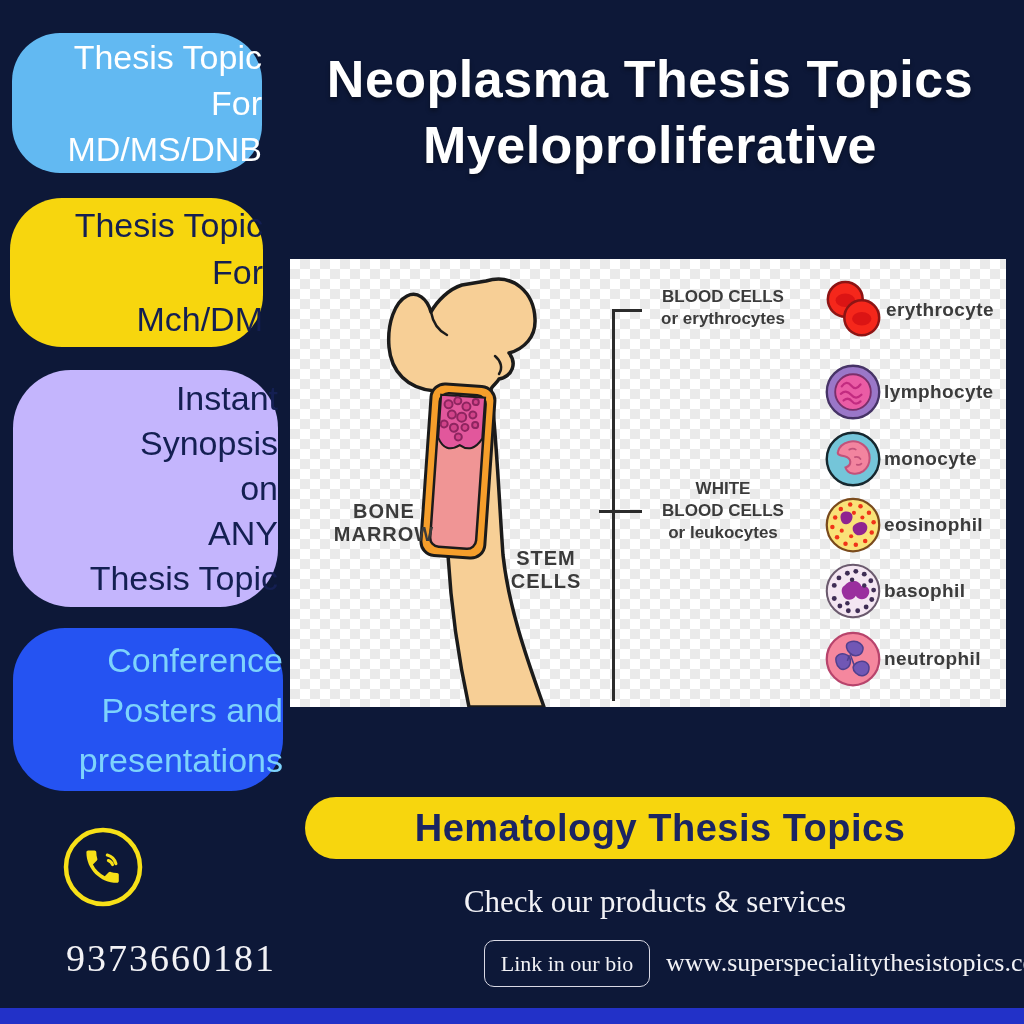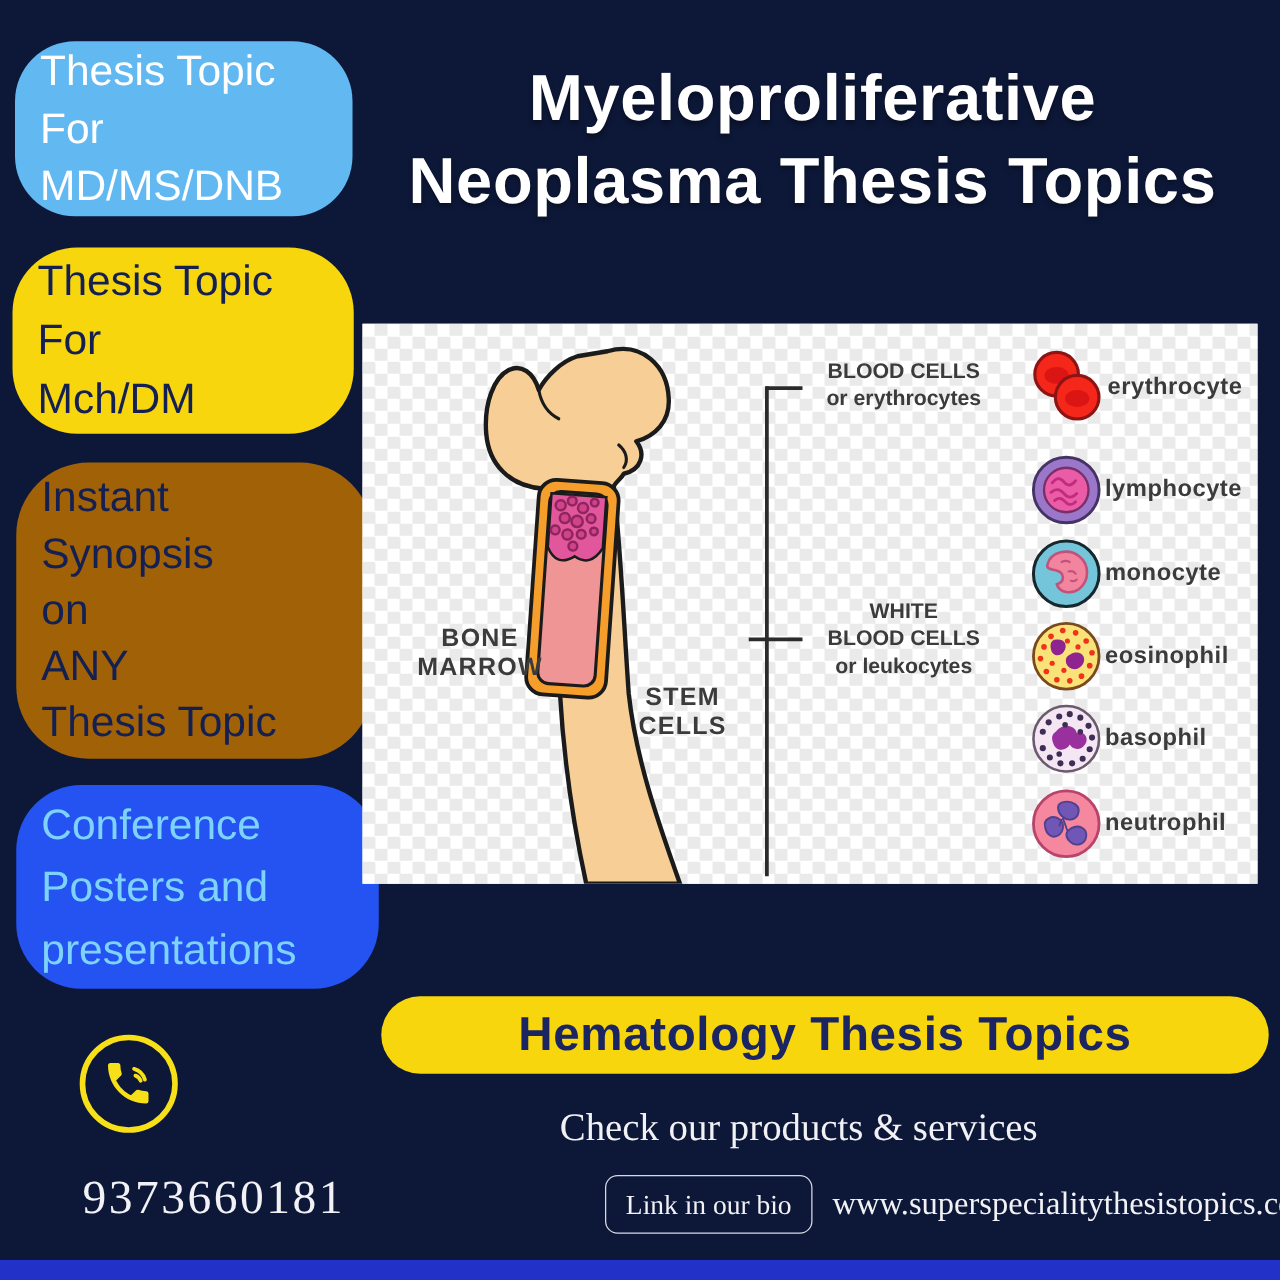--- a/index.html
+++ b/index.html
@@ -1,27 +1,27 @@
 <!DOCTYPE html>
 <html><head>
 <meta charset="utf-8">
 <style>
   html,body{margin:0;padding:0;background:#0d1838;}
   .canvas{position:relative;width:1024px;height:1024px;background:#0d1838;overflow:hidden;
           font-family:"Liberation Sans",sans-serif;}
 
   
   .pill{position:absolute;display:flex;flex-direction:column;justify-content:center;
-        align-items:center;text-align:left;border-radius:48px;padding-left:20px;}
+        align-items:center;text-align:right;border-radius:48px;}
   .pill div{width:100%;}
   .pill-1{left:12px;top:33px;width:250px;height:140px;background:#62b9f2;color:#ffffff;
           font-size:34px;line-height:46px;}
   .pill-2{left:10px;top:198px;width:253px;height:149px;background:#f7d60e;color:#141f52;
           font-size:34px;line-height:47px;border-radius:52px;}
-  .pill-3{left:13px;top:370px;width:265px;height:237px;background:#a16207;color:#141f52;
+  .pill-3{left:13px;top:370px;width:265px;height:237px;background:#c4b5fd;color:#141f52;
           font-size:34px;line-height:45px;border-radius:58px;}
   .pill-4{left:13px;top:628px;width:270px;height:163px;background:#2553f2;color:#7dd3fc;
           font-size:34px;line-height:50px;border-radius:52px;}
 
   
   .title{position:absolute;left:284px;top:46px;width:732px;text-align:center;color:#ffffff;
          font-weight:bold;font-size:52px;line-height:66px;letter-spacing:0.5px;
          text-shadow:0 3px 4px rgba(0,0,0,0.35);}
 
   
@@ -41,21 +41,21 @@
                font-weight:bold;font-size:17px;line-height:22px;}
   .red-group{top:27px;}
   .white-group{top:219px;}
   .cell-row{position:absolute;left:533px;display:flex;align-items:center;gap:1px;}
   .cell-row .cell-label{color:#3b3b3b;font-weight:bold;font-size:19px;letter-spacing:0.4px;}
 
   
   .banner{position:absolute;left:305px;top:797px;width:710px;height:62px;background:#f7d60e;
           border-radius:32px;display:flex;align-items:center;justify-content:center;
           color:#1b2562;font-size:38px;font-weight:bold;letter-spacing:0.5px;}
-  .check-text{position:absolute;left:274px;top:884px;width:730px;text-align:center;
+  .check-text{position:absolute;left:290px;top:884px;width:730px;text-align:center;
               color:#f2f2f6;font-family:"Liberation Serif",serif;font-size:31px;}
   .link-btn{position:absolute;left:484px;top:940px;width:164px;height:45px;border:1.6px solid #d9d9e4;
             border-radius:10px;display:flex;align-items:center;justify-content:center;
             color:#f2f2f6;font-family:"Liberation Serif",serif;font-size:22px;background:transparent;}
   .website{position:absolute;left:666px;top:940px;height:45px;display:flex;align-items:center;
            color:#f2f2f6;font-family:"Liberation Serif",serif;font-size:26px;}
   .phone-badge{position:absolute;left:61px;top:825px;width:84px;height:84px;}
   .phone-number{position:absolute;left:66px;top:936px;color:#f2f2f6;
                 font-family:"Liberation Serif",serif;font-size:38px;letter-spacing:2px;}
   .bottom-bar{position:absolute;left:0;top:1008px;width:1024px;height:16px;background:#2231c8;}
@@ -82,22 +82,22 @@
     <div>ANY</div>
     <div>Thesis Topic</div>
   </div>
   <div class="pill pill-4">
     <div>Conference</div>
     <div>Posters and</div>
     <div>presentations</div>
   </div>
 
   <div class="title">
+    <div>Neoplasma Thesis Topics</div>
     <div>Myeloproliferative</div>
-    <div>Neoplasma Thesis Topics</div>
   </div>
 
   <div class="panel">
 
     <svg class="bone-svg" width="716" height="448" viewBox="0 0 716 448">
 
       <path d="M 196,22 C 224,14 244,34 245,60 C 246,78 234,90 219,94
                C 227,104 223,117 209,120 C 207,124 203,126 201,130
                C 207,185 209,240 213,296 C 219,352 240,408 254,448
                L 179,448 C 169,402 161,348 158,296 C 155,244 147,182 145,132

